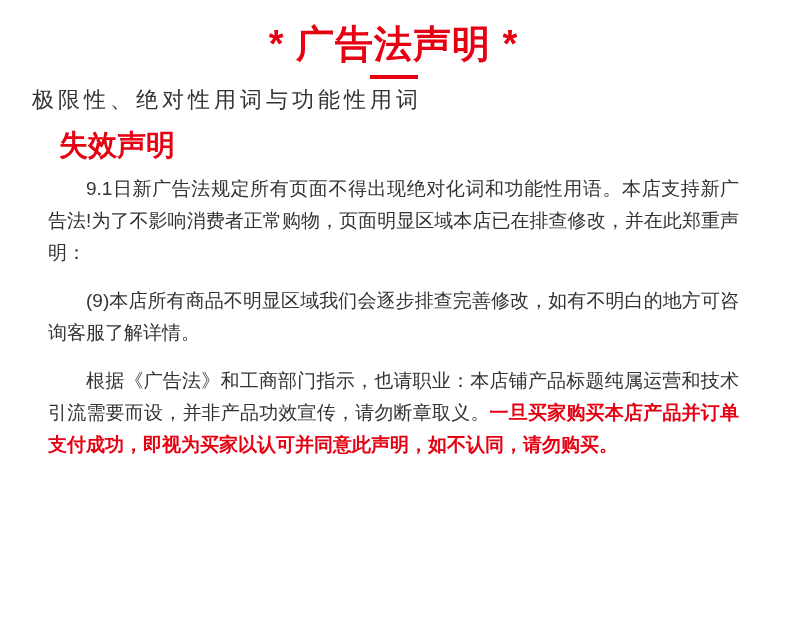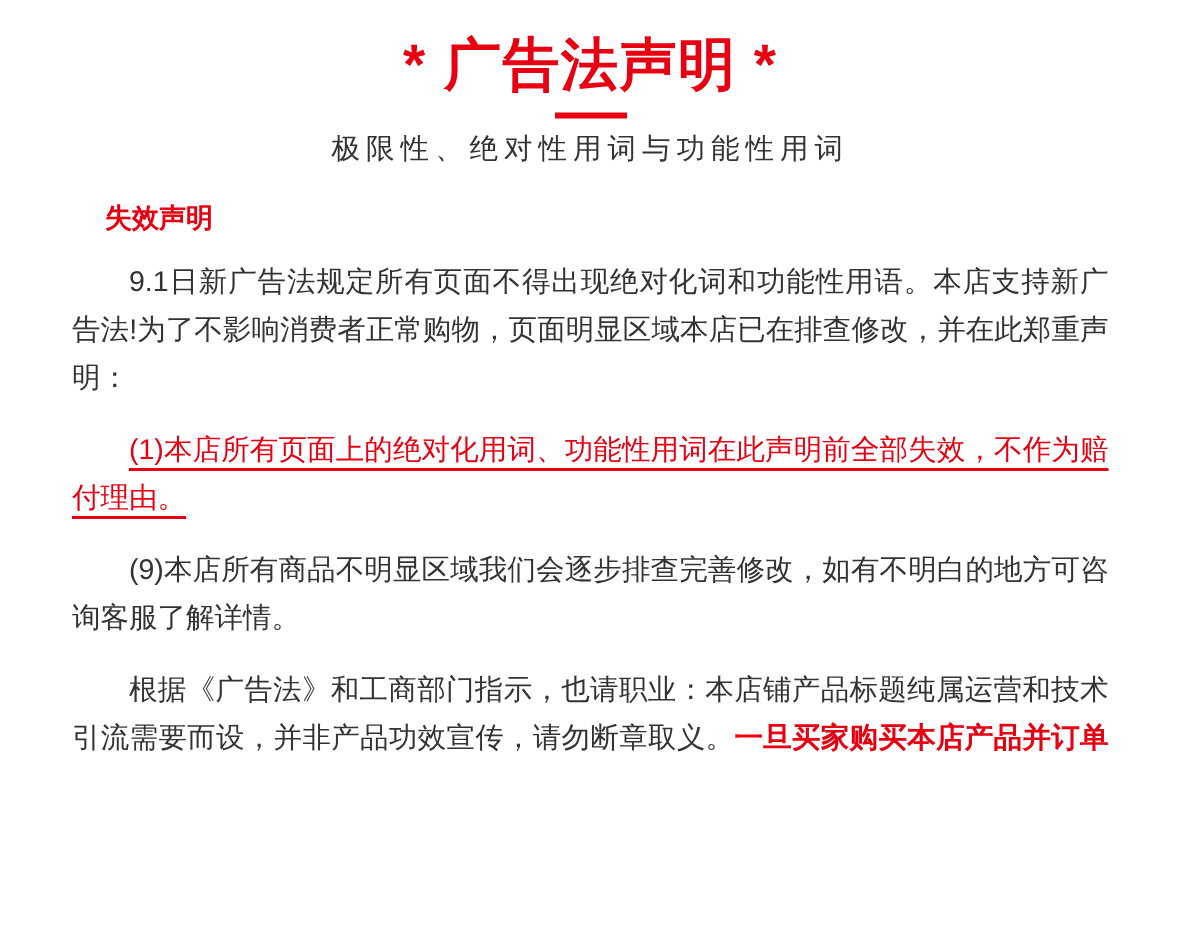--- a/index.html
+++ b/index.html
@@ -31,31 +31,30 @@
     color:var(--red);
     letter-spacing:1px;
   }
   .title-underline{
     width:48px;height:4px;
     background:var(--red);
     margin:12px auto 0;
   }
   .subtitle{
     margin:11px 0 0;
-    text-align:center;
-    font-size:19px;
+    font-size:22px;
     line-height:20px;
     letter-spacing:4px;
     color:var(--ink);
     font-weight:normal;
   }
   
   .section-heading{
-    margin:23px 0 12px 38px;
-    font-size:18px;
+    margin:23px 0 12px 27px;
+    font-size:29px;
     line-height:24px;
     font-weight:bold;
     color:var(--red);
   }
   .section-heading.tight{
     margin-top:4px;
   }
   .body-para{
     margin:16px;
     font-size:19px;
@@ -85,21 +84,20 @@
     <h1 class="doc-title">* 广告法声明 *</h1>
     <div class="title-underline"></div>
     <p class="subtitle">极限性、绝对性用词与功能性用词</p>
   </header>
 
   <section>
     <h2 class="section-heading">失效声明</h2>
 
     <p class="body-para">9.1日新广告法规定所有页面不得出现绝对化词和功能性用语。本店支持新广告法!为了不影响消费者正常购物，页面明显区域本店已在排查修改，并在此郑重声明：</p>
 
-    <p class="body-para red-underline">(1)本店所有页面上的绝对化用词、功能性用词在此声明前全部失效，不作为赔付理由。</p>
 
 
     <p class="body-para">(9)本店所有商品不明显区域我们会逐步排查完善修改，如有不明白的地方可咨询客服了解详情。</p>
 
   </section>
 
   <section>
 
     <p class="body-para"><span>根据《广告法》和工商部门指示，也请职业：本店铺产品标题纯属运营和技术引流需要而设，并非产品功效宣传，请勿断章取义。</span><span class="red-bold">一旦买家购买本店产品并订单支付成功，即视为买家以认可并同意此声明，如不认同，请勿购买。</span></p>
   </section>

